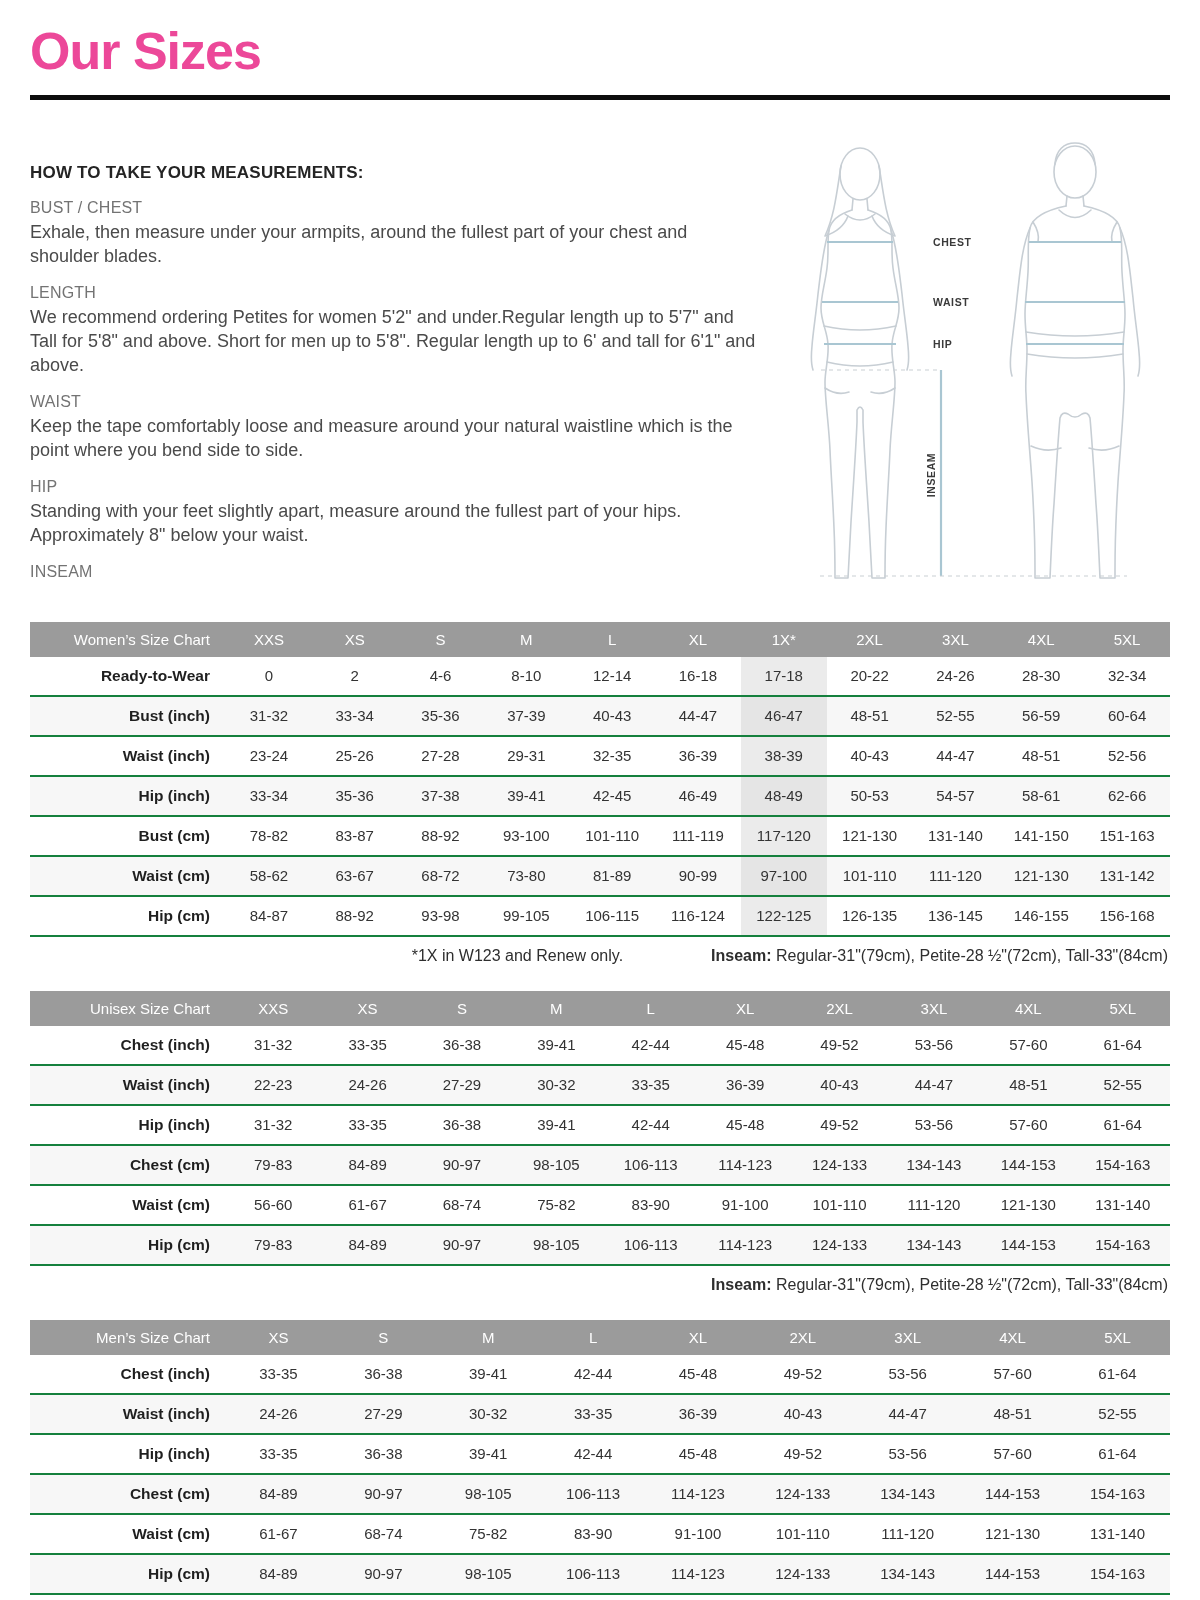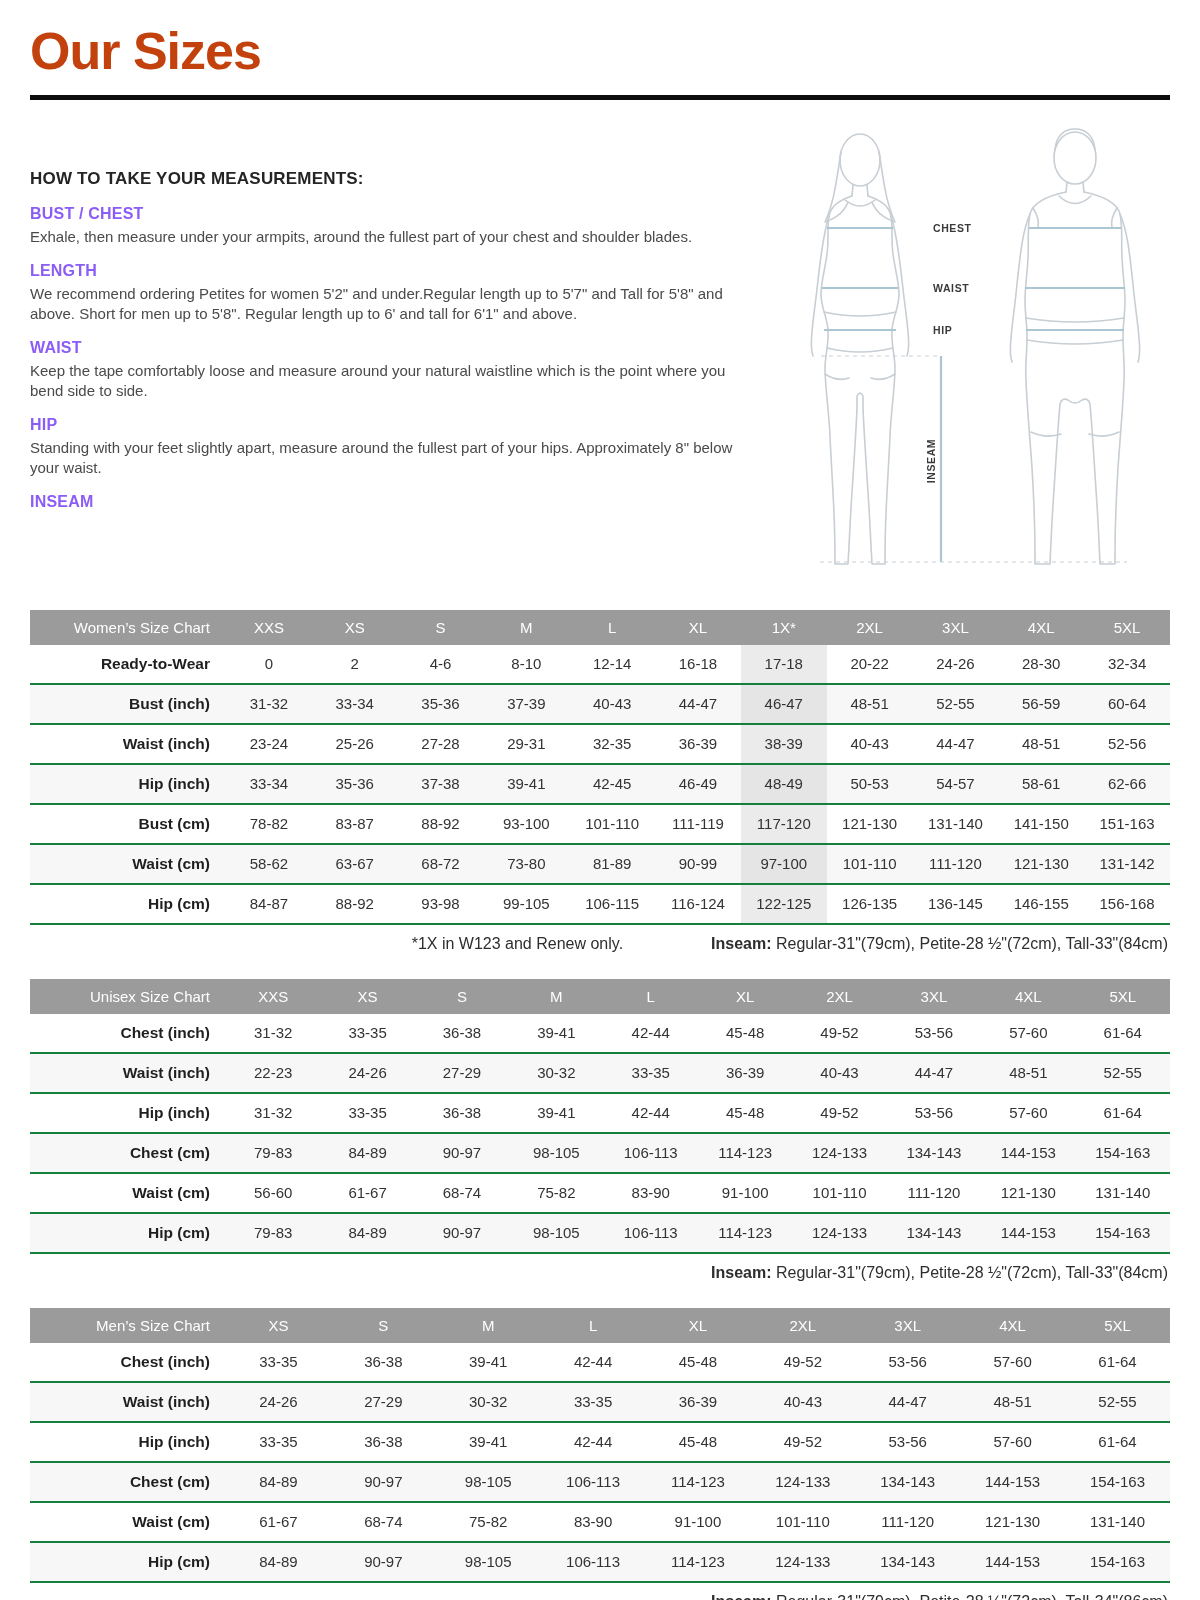--- a/index.html
+++ b/index.html
@@ -6,39 +6,39 @@
   html,body { background:#ffffff; }
   body {
     width:1200px; min-height:1600px;
     font-family:"Liberation Sans", sans-serif;
     color:#3b3b3b;
   }
   .page { padding:24px 30px 12px 30px; }
 
   
   h1.page-title {
-    font-size:52px; font-weight:700; color:#c2410c;
+    font-size:52px; font-weight:700; color:#ec4899;
     letter-spacing:-1px; line-height:1.05;
     padding-bottom:16px; border-bottom:5px solid #0d0d0d;
-    margin-bottom:12px;
+    margin-bottom:24px;
   }
 
   
-  .top-section { display:flex; gap:18px; align-items:center; min-height:472px; }
+  .top-section { display:flex; gap:18px; align-items:flex-end; min-height:472px; }
   .instructions { width:745px; }
   .instructions h2 {
     font-size:17px; font-weight:700; color:#242424; letter-spacing:.2px;
     margin-bottom:16px;
   }
   .section { margin-bottom:15px; }
   .section h3 {
-    font-size:16px; font-weight:700; color:#8b5cf6; letter-spacing:.2px;
+    font-size:16px; font-weight:400; color:#737373; letter-spacing:.2px;
     margin-bottom:4px;
   }
-  .section p { font-size:15px; line-height:1.33; color:#4a4a4a; }
+  .section p { font-size:18px; line-height:1.33; color:#4a4a4a; }
 
   .diagram { flex:1; display:flex; justify-content:center; padding-top:2px; }
 
   
   .table-block { margin-top:26px; }
   table.size-table { width:100%; border-collapse:collapse; table-layout:fixed; }
   table.size-table thead th {
     background:#9b9b9b; color:#ffffff; font-weight:400; font-size:15px;
     padding:9px 2px; text-align:center;
   }

